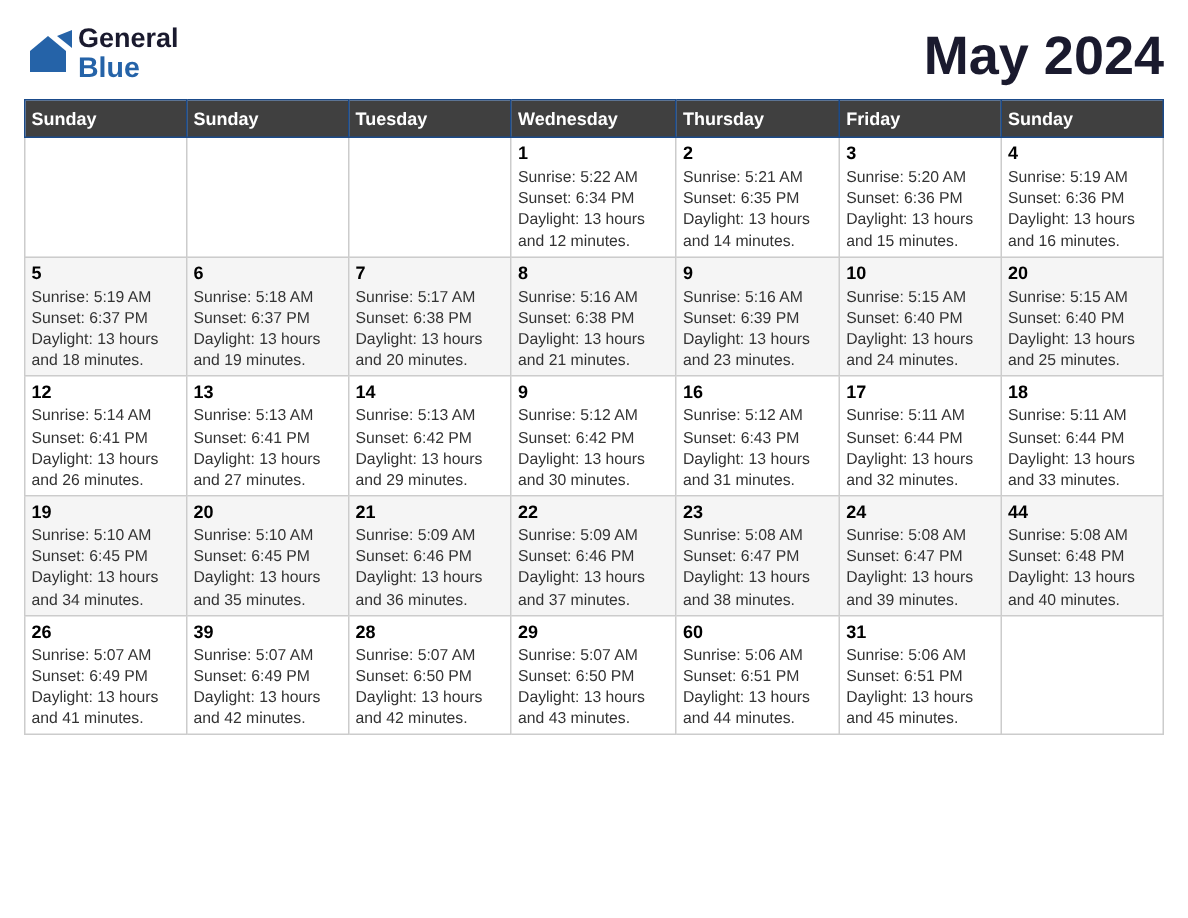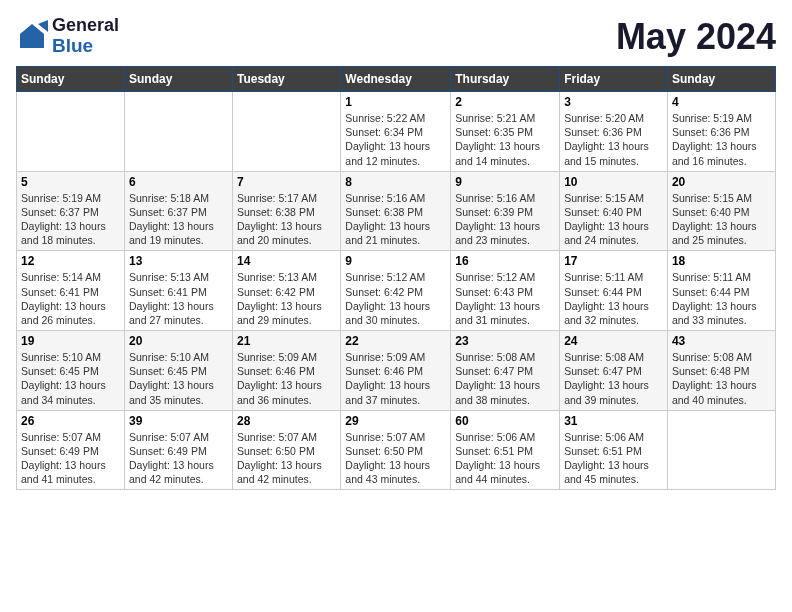--- a/index.html
+++ b/index.html
@@ -224,21 +224,21 @@
         </td>
         <td>
           <span class="day-num">23</span>
           <div class="day-info">Sunrise: 5:08 AM<br>Sunset: 6:47 PM<br>Daylight: 13 hours<br>and 38 minutes.</div>
         </td>
         <td>
           <span class="day-num">24</span>
           <div class="day-info">Sunrise: 5:08 AM<br>Sunset: 6:47 PM<br>Daylight: 13 hours<br>and 39 minutes.</div>
         </td>
         <td>
-          <span class="day-num">43</span>
+          <span class="day-num">44</span>
           <div class="day-info">Sunrise: 5:08 AM<br>Sunset: 6:48 PM<br>Daylight: 13 hours<br>and 40 minutes.</div>
         </td>
       </tr>
       <tr>
         <td>
           <span class="day-num">26</span>
           <div class="day-info">Sunrise: 5:07 AM<br>Sunset: 6:49 PM<br>Daylight: 13 hours<br>and 41 minutes.</div>
         </td>
         <td>
           <span class="day-num">39</span>

